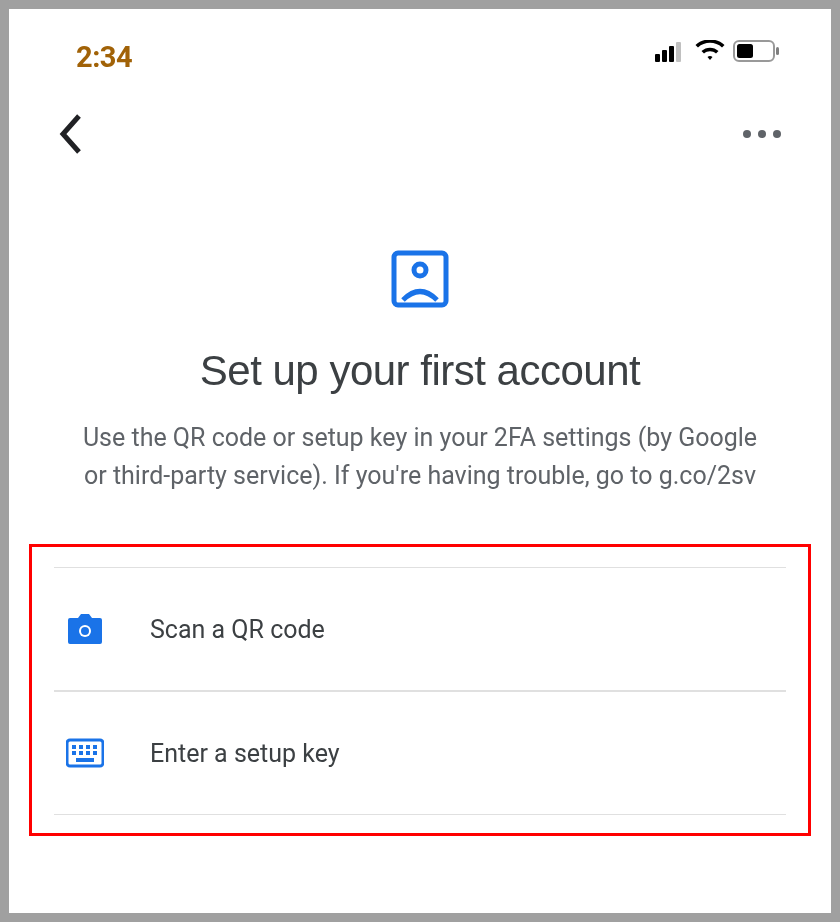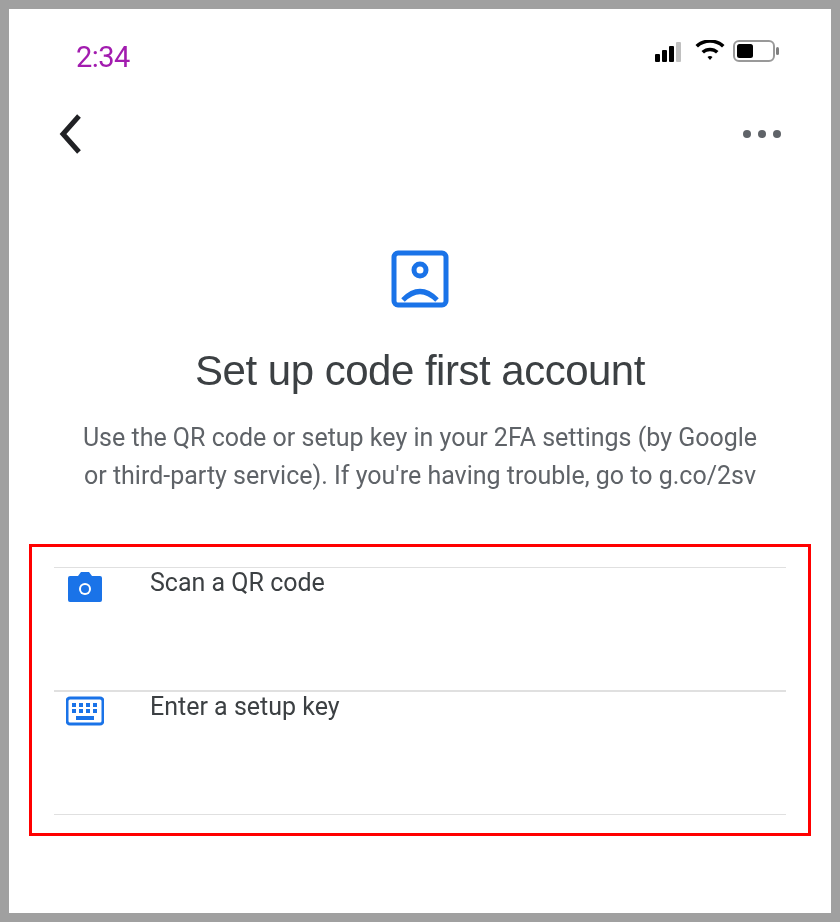--- a/index.html
+++ b/index.html
@@ -17,22 +17,22 @@
     }
     .status-bar {
       display: flex;
       justify-content: space-between;
       align-items: center;
       padding: 24px 50px 0 67px;
       height: 60px;
     }
     .status-time {
       font-size: 29px;
-      font-weight: 400;
-      color: #a21caf;
+      font-weight: 700;
+      color: #a16207;
       letter-spacing: -0.5px;
       margin-top: 12px;
     }
     .status-icons {
       display: flex;
       align-items: center;
       gap: 8px;
     }
     .signal-icon { width: 32px; height: 22px; display: flex; align-items: flex-end; gap: 2px; }
     .signal-bar { width: 5px; background: #000; border-radius: 1px; }
@@ -72,20 +72,21 @@
       max-width: 760px;
       margin: 0 auto 50px auto;
     }
     .options-box {
       margin: 0 20px;
       border: 3px solid #ff0000;
       padding: 0 22px;
     }
     .option {
       display: flex;
+      align-items: center;
       height: 124px;
       border-top: 1px solid #e0e0e0;
       border-bottom: 1px solid #e0e0e0;
       cursor: pointer;
       gap: 46px;
       padding-left: 12px;
     }
     .option + .option { }
     .options-box::before { content: ""; display: block; height: 20px; }
     .options-box::after { content: ""; display: block; height: 18px; }
@@ -140,21 +141,21 @@
   </div>
 
   <div class="content">
     <div class="profile-icon">
       <svg viewBox="0 0 60 60">
         <rect x="4" y="4" width="52" height="52" rx="4" fill="none" stroke="#1a73e8" stroke-width="5"></rect>
         <circle cx="30" cy="21" r="6" fill="none" stroke="#1a73e8" stroke-width="5"></circle>
         <path d="M13 51 Q30 34 47 51" fill="none" stroke="#1a73e8" stroke-width="5"></path>
       </svg>
     </div>
-    <h1 class="title">Set up code first account</h1>
+    <h1 class="title">Set up your first account</h1>
     <p class="subtitle">Use the QR code or setup key in your 2FA settings (by Google or third-party service). If you're having trouble, go to g.co/2sv</p>
 
     <div class="options-box">
 
       <div class="option">
         <div class="option-icon">
           <svg viewBox="0 0 38 34">
             <path d="M2 8 L2 30 Q2 32 4 32 L34 32 Q36 32 36 30 L36 8 Q36 6 34 6 L26 6 L23 2 L15 2 L12 6 L4 6 Q2 6 2 8 Z" fill="#1a73e8"></path>
             <circle cx="19" cy="19" r="6" fill="#fff"></circle>
             <circle cx="19" cy="19" r="4" fill="#1a73e8"></circle>

